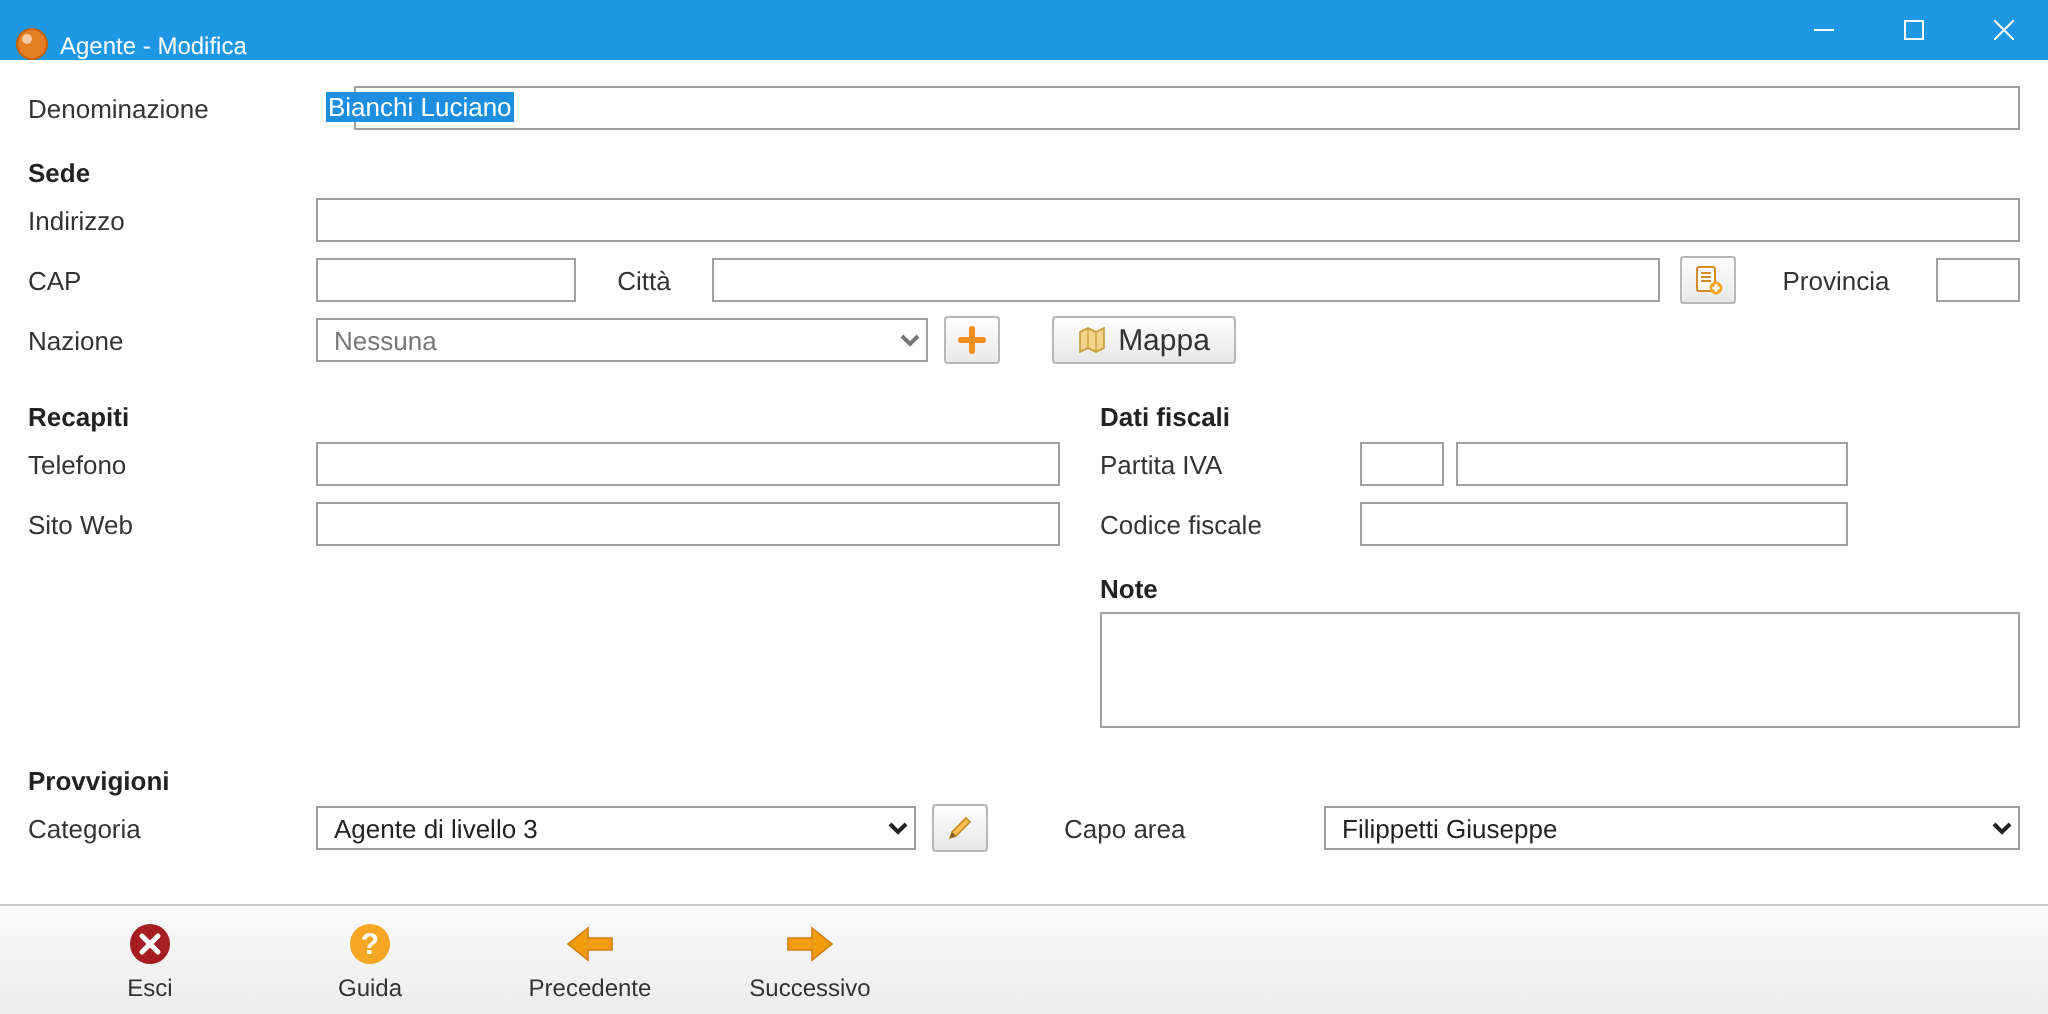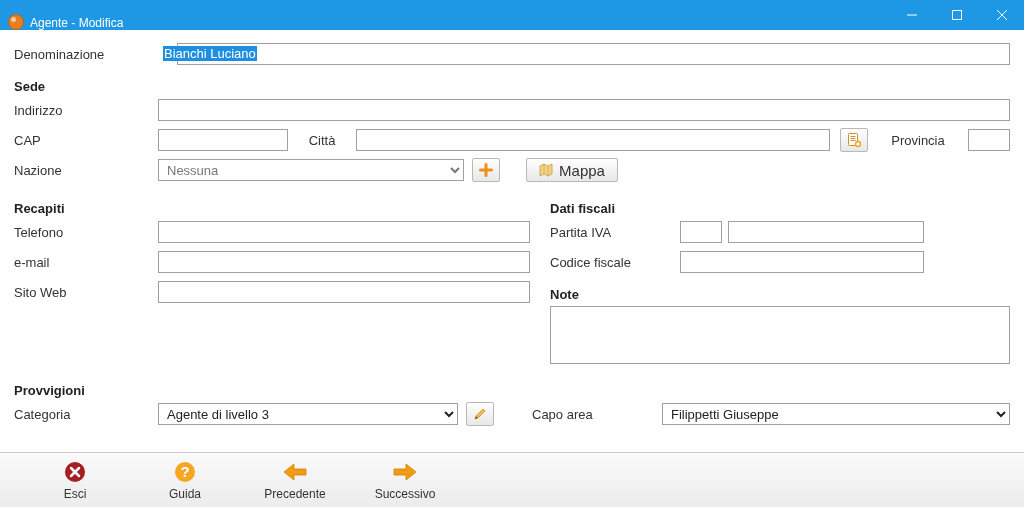--- a/index.html
+++ b/index.html
@@ -140,24 +140,20 @@
   <div class="two-col">
     <div class="col-left">
       <div class="row" style="margin-bottom:2px; margin-top:6px;">
         <div class="heading">Recapiti</div>
       </div>
       <div class="row">
         <div class="label">Telefono</div>
         <input type="text" style="flex: 1 1 0%;" value="">
       </div>
       <div class="row">
-        <div class="label">e-mail</div>
-        <input type="text" style="flex: 1 1 0%;" value="">
-      </div>
-      <div class="row">
         <div class="label">Sito Web</div>
         <input type="text" style="flex: 1 1 0%;" value="">
       </div>
     </div>
 
     <div class="col-right">
       <div class="row" style="margin-bottom:2px; margin-top:6px;">
         <div class="heading" style="width:auto;">Dati fiscali</div>
       </div>
       <div class="row">

